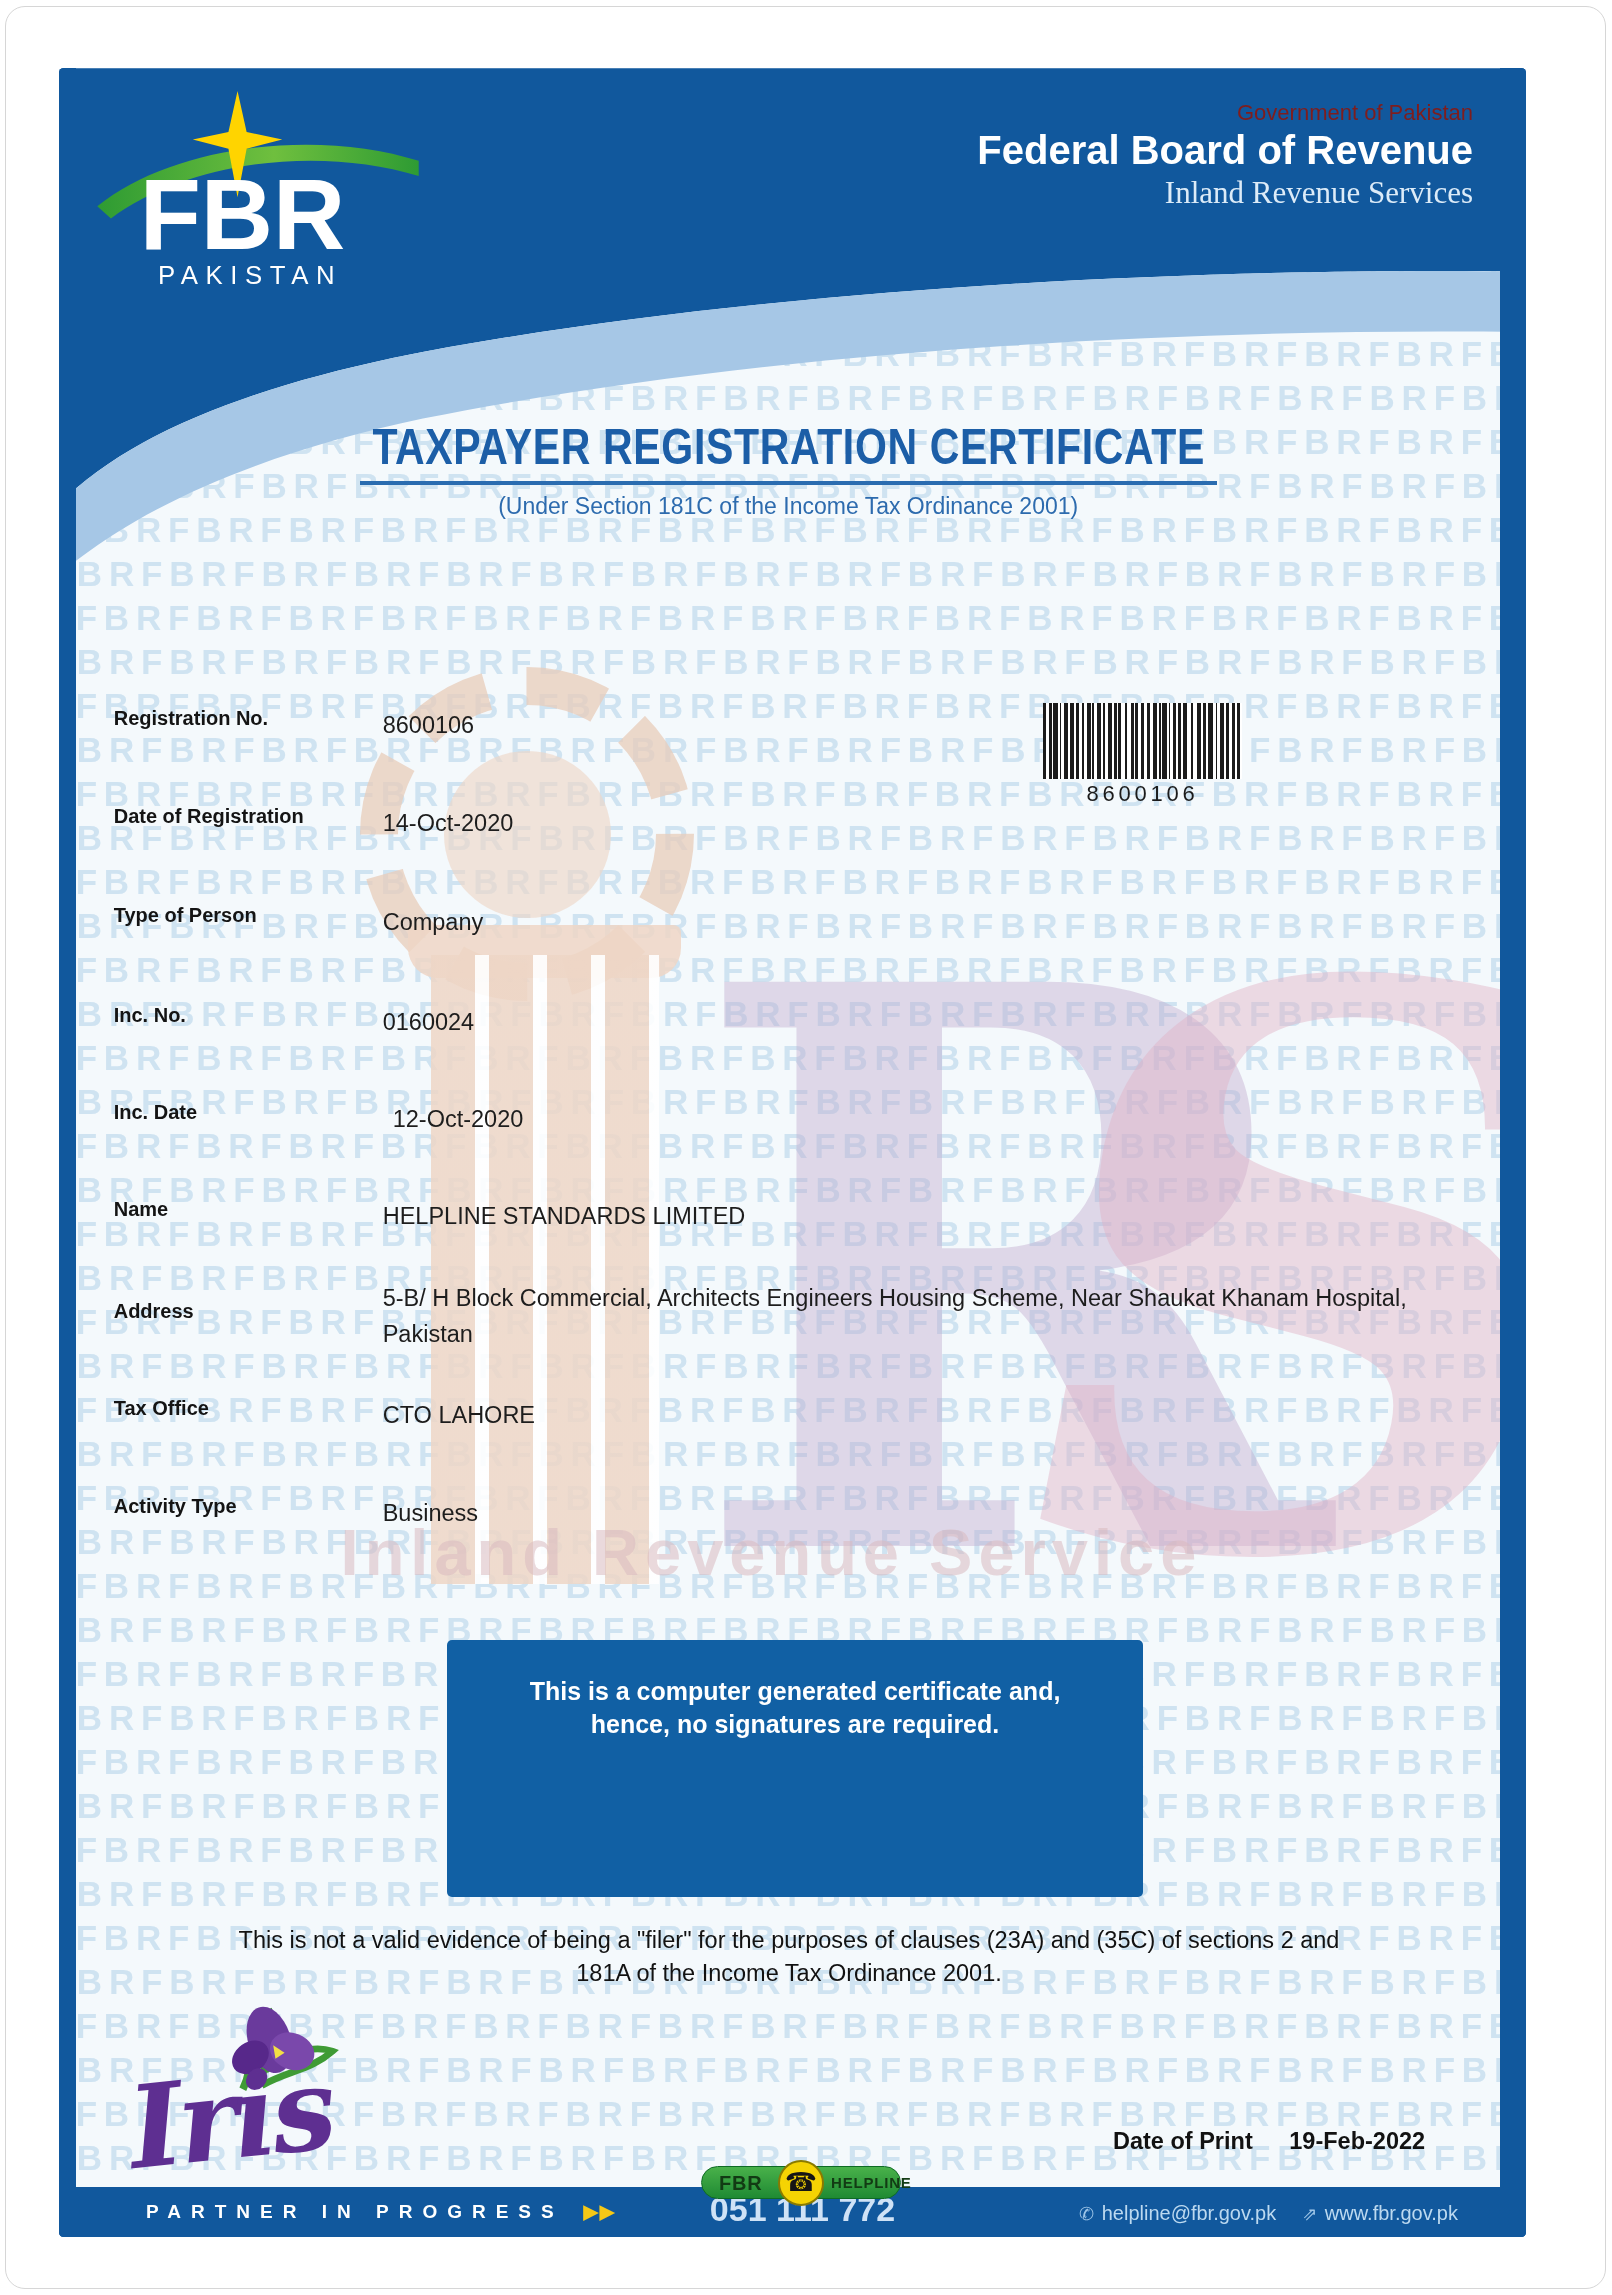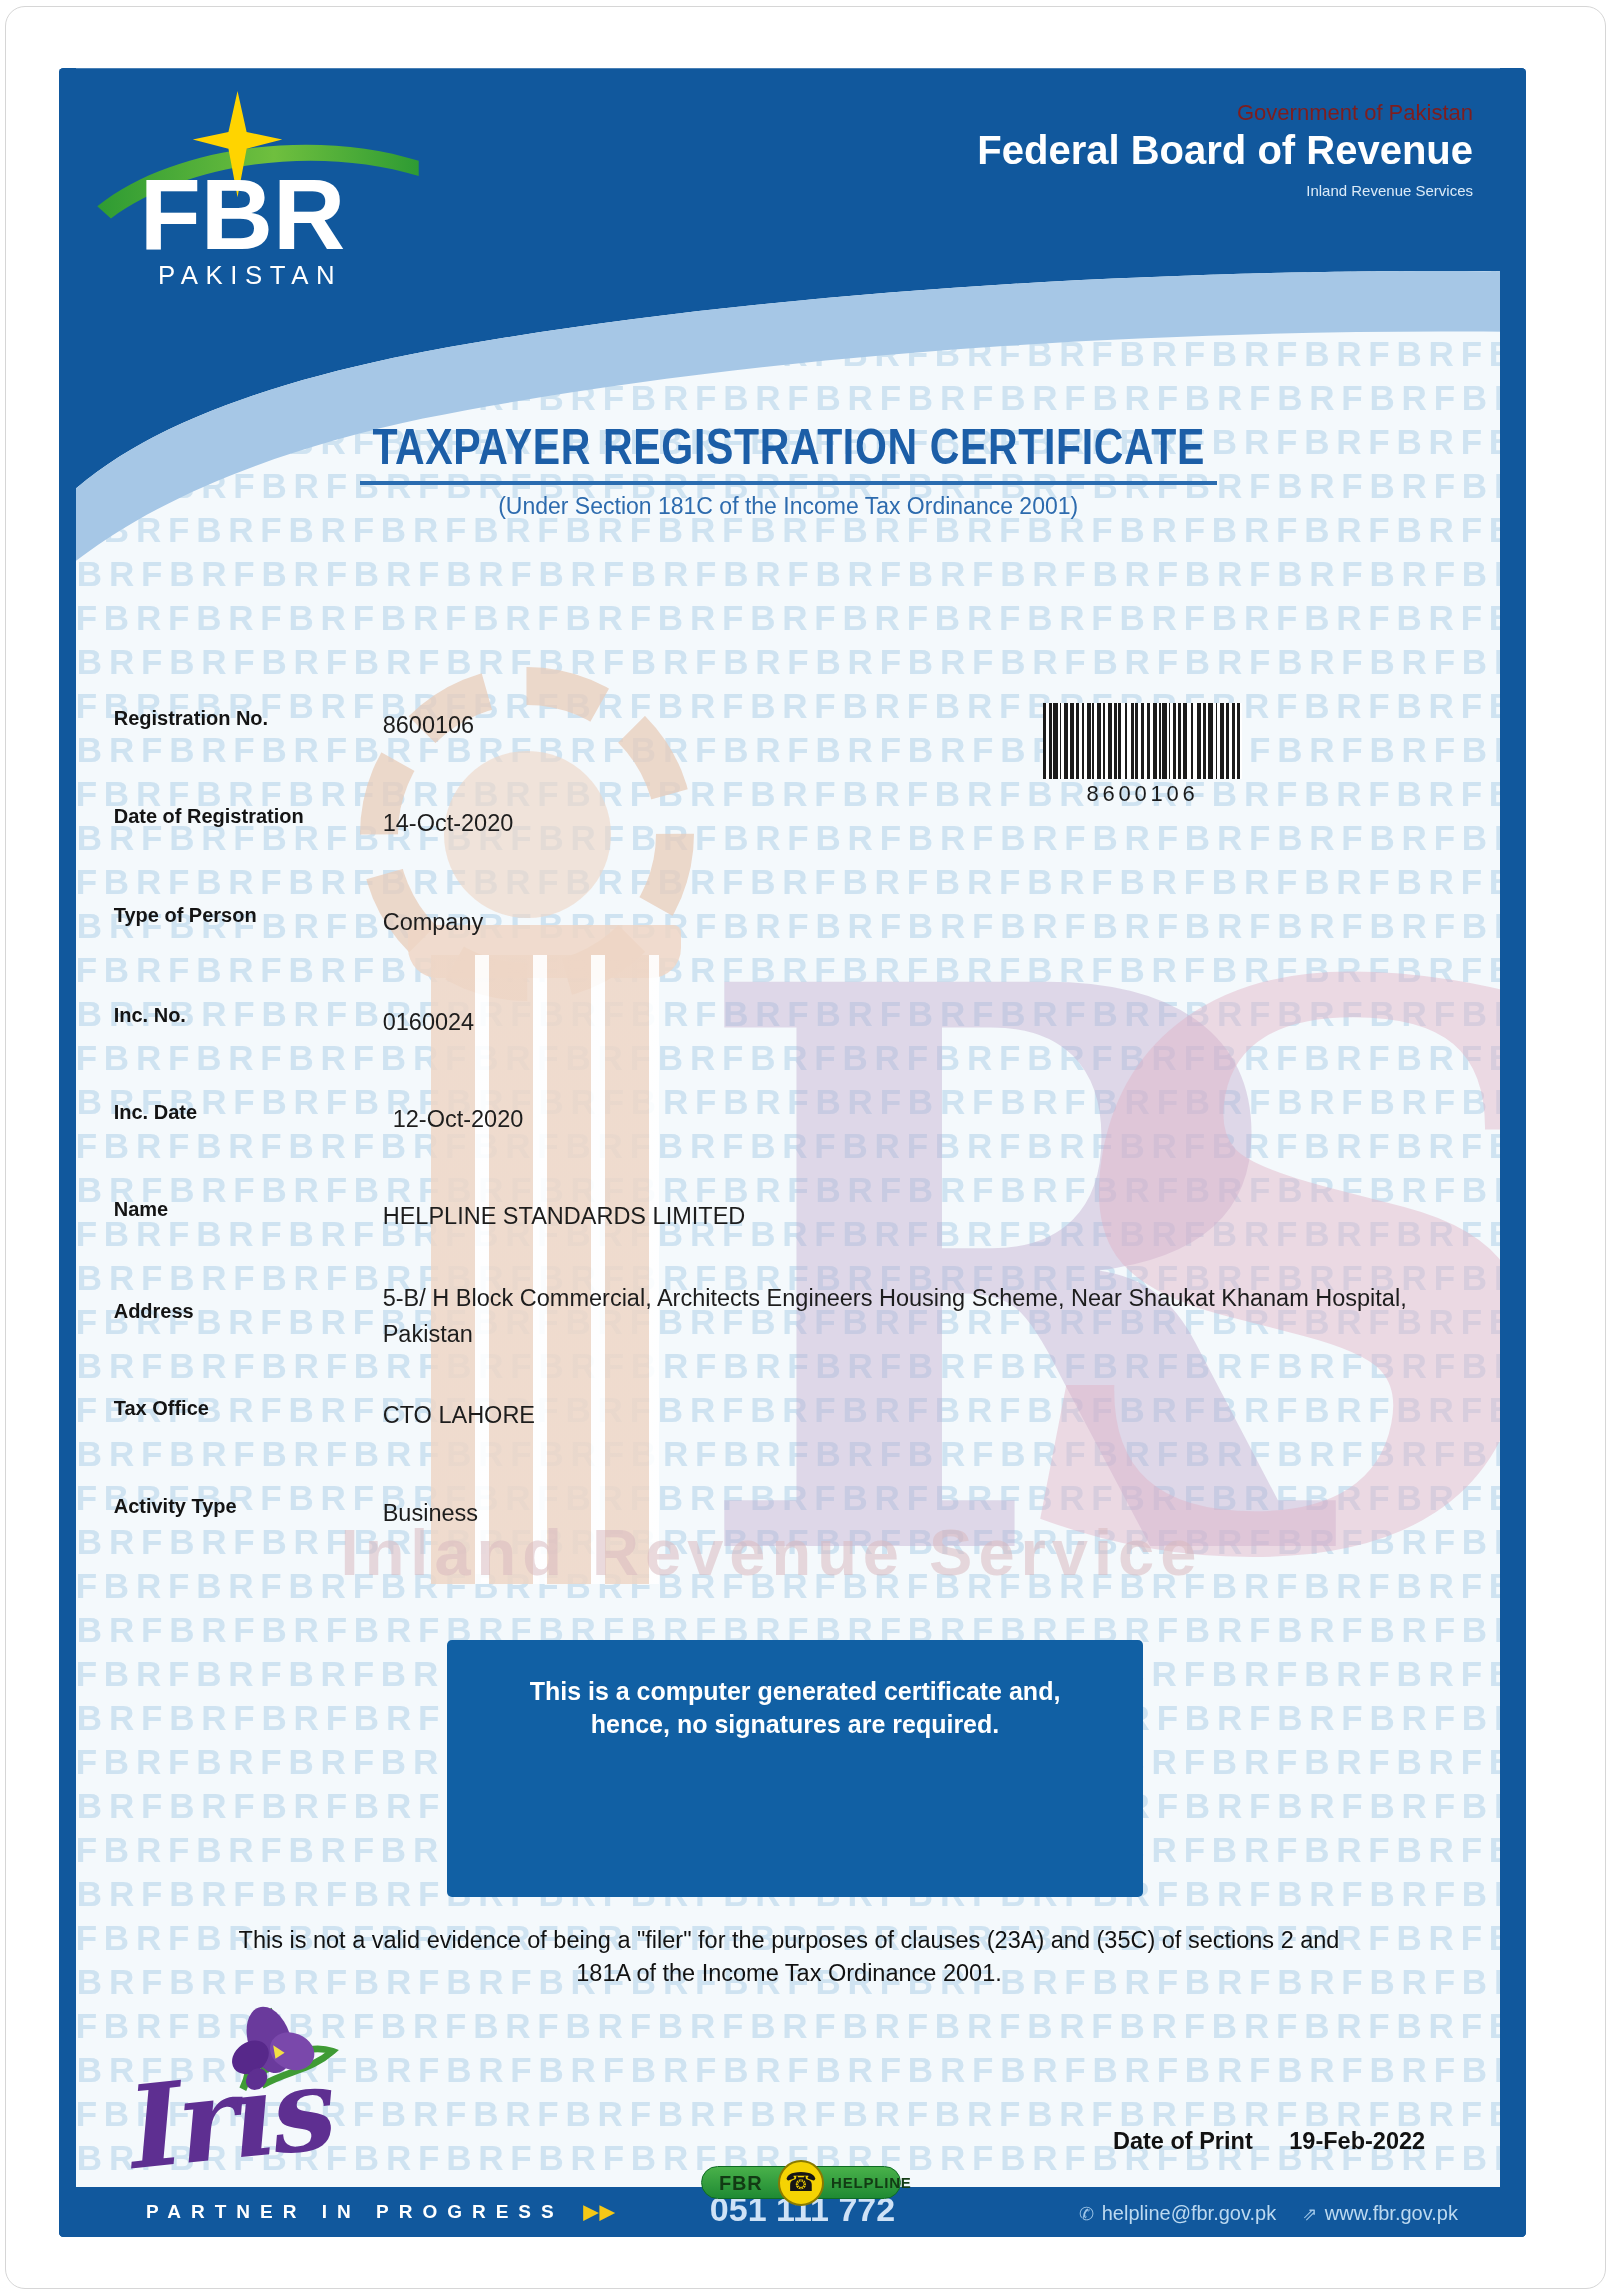--- a/index.html
+++ b/index.html
@@ -35,21 +35,21 @@
   .irs-service{position:absolute;left:0;top:1452px;width:1425px;text-align:center;
            font:700 65px/1 "Liberation Sans",sans-serif;letter-spacing:6px;
            color:rgba(216,185,192,.55);}
 
   
   .hdr-svg{position:absolute;left:0;top:0;z-index:2;}
   .logo{position:absolute;left:32px;top:16.7px;z-index:3;}
   .gov{position:absolute;right:53px;top:32px;z-index:3;text-align:right;color:#fff;}
   .gov-l1{font-size:22px;color:#7f1d1d;}
   .gov-l2{font-size:40px;font-weight:700;letter-spacing:0px;margin-top:1.5px;}
-  .gov-l3{font-size:15px;color:#dcebf8;margin-top:9px;}
+  .gov-l3{font-size:31px;color:#dcebf8;margin-top:2px;font-family:Liberation Serif, serif;}
 
   
   .title-wrap{position:absolute;left:16.7px;top:350px;width:1425px;text-align:center;z-index:3;}
   .title-main{display:inline-block;font-weight:900;font-size:50px;color:#1c5ea7;
        transform:scaleX(.82);letter-spacing:0.8px;white-space:nowrap;}
   .title-rule{width:857px;height:4.6px;background:#2a6cb0;margin:4.6px auto 7.6px auto;}
   .title-sub{font-size:23px;color:#2d6bae;}
 
   
   .fields{position:absolute;left:16.7px;top:0;width:1425px;z-index:3;}

